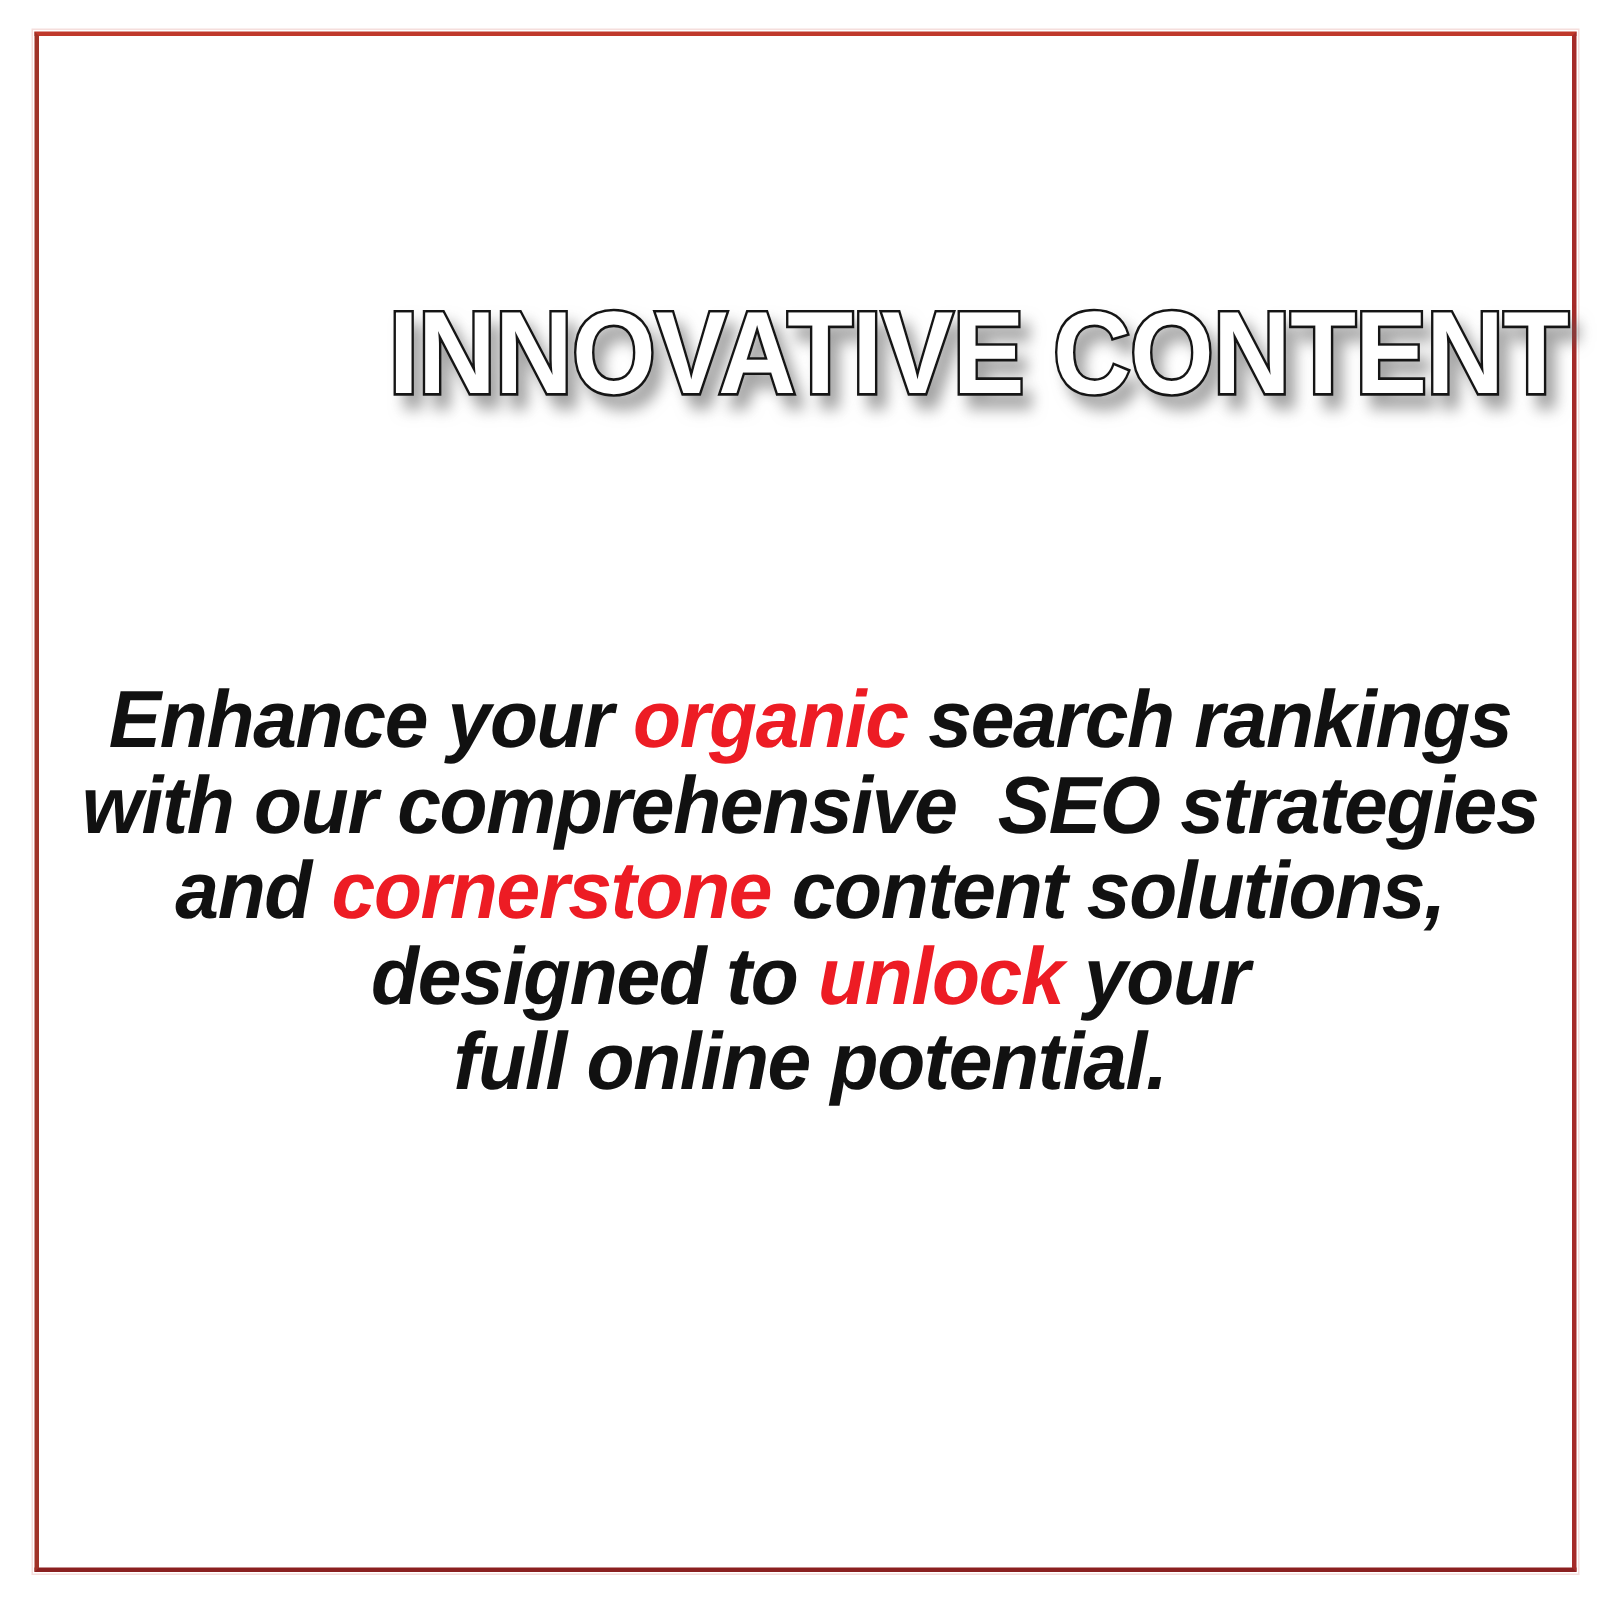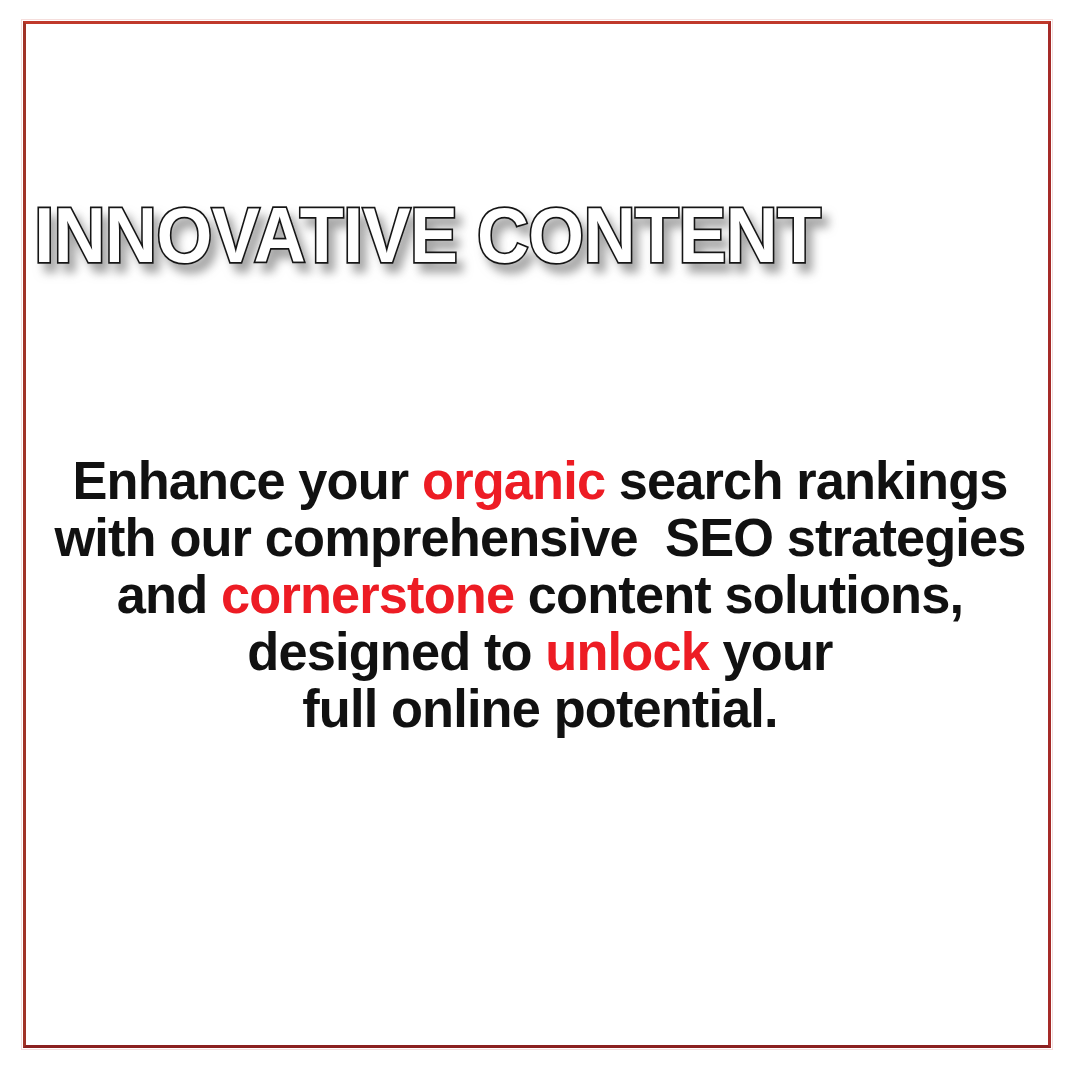--- a/index.html
+++ b/index.html
@@ -44,21 +44,21 @@
     border: 1px solid rgba(200, 70, 60, 0.18);
     pointer-events: none;
   }
 
   
   #headline-wrap {
     position: absolute;
     left: 0;
     top: 196px;
     width: 1080px;
-    text-align: left;
+    text-align: right;
   }
 
   #headline {
     display: inline-block;
     font-family: "Liberation Sans Narrow", "Liberation Sans", sans-serif;
     font-weight: 700;
     font-size: 78px;
     line-height: 1.0;
     letter-spacing: -0.5px;
     transform: scaleX(0.92);
@@ -71,20 +71,21 @@
     user-select: none;
   }
 
   
   #body-wrap {
     position: absolute;
     left: 0;
     top: 452px;
     width: 1080px;
     text-align: center;
+    font-style: italic;
   }
 
   .body-line {
     font-family: "Liberation Sans", sans-serif;
     font-weight: 700;
     font-size: 54px;
     line-height: 57px;
     letter-spacing: -0.9px;
     color: #111111;
     white-space: pre;

